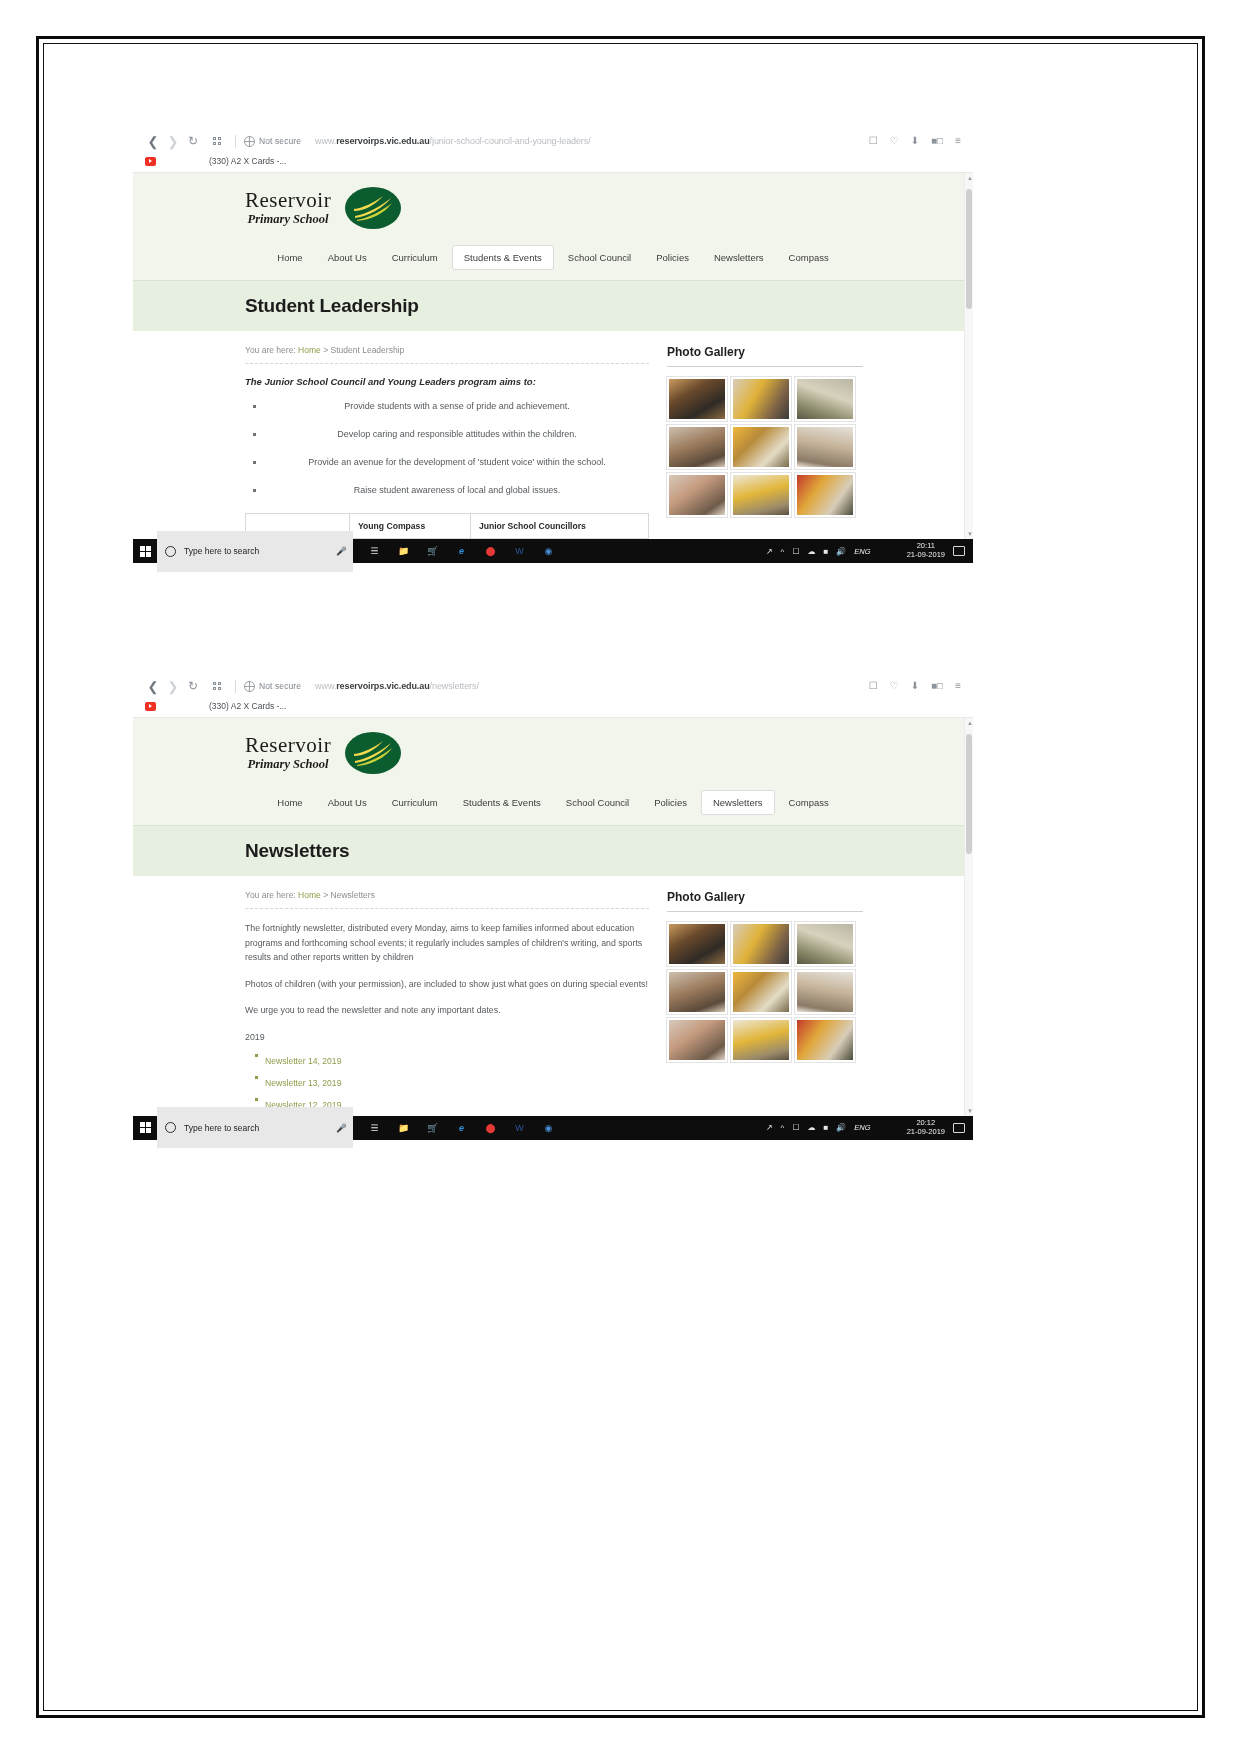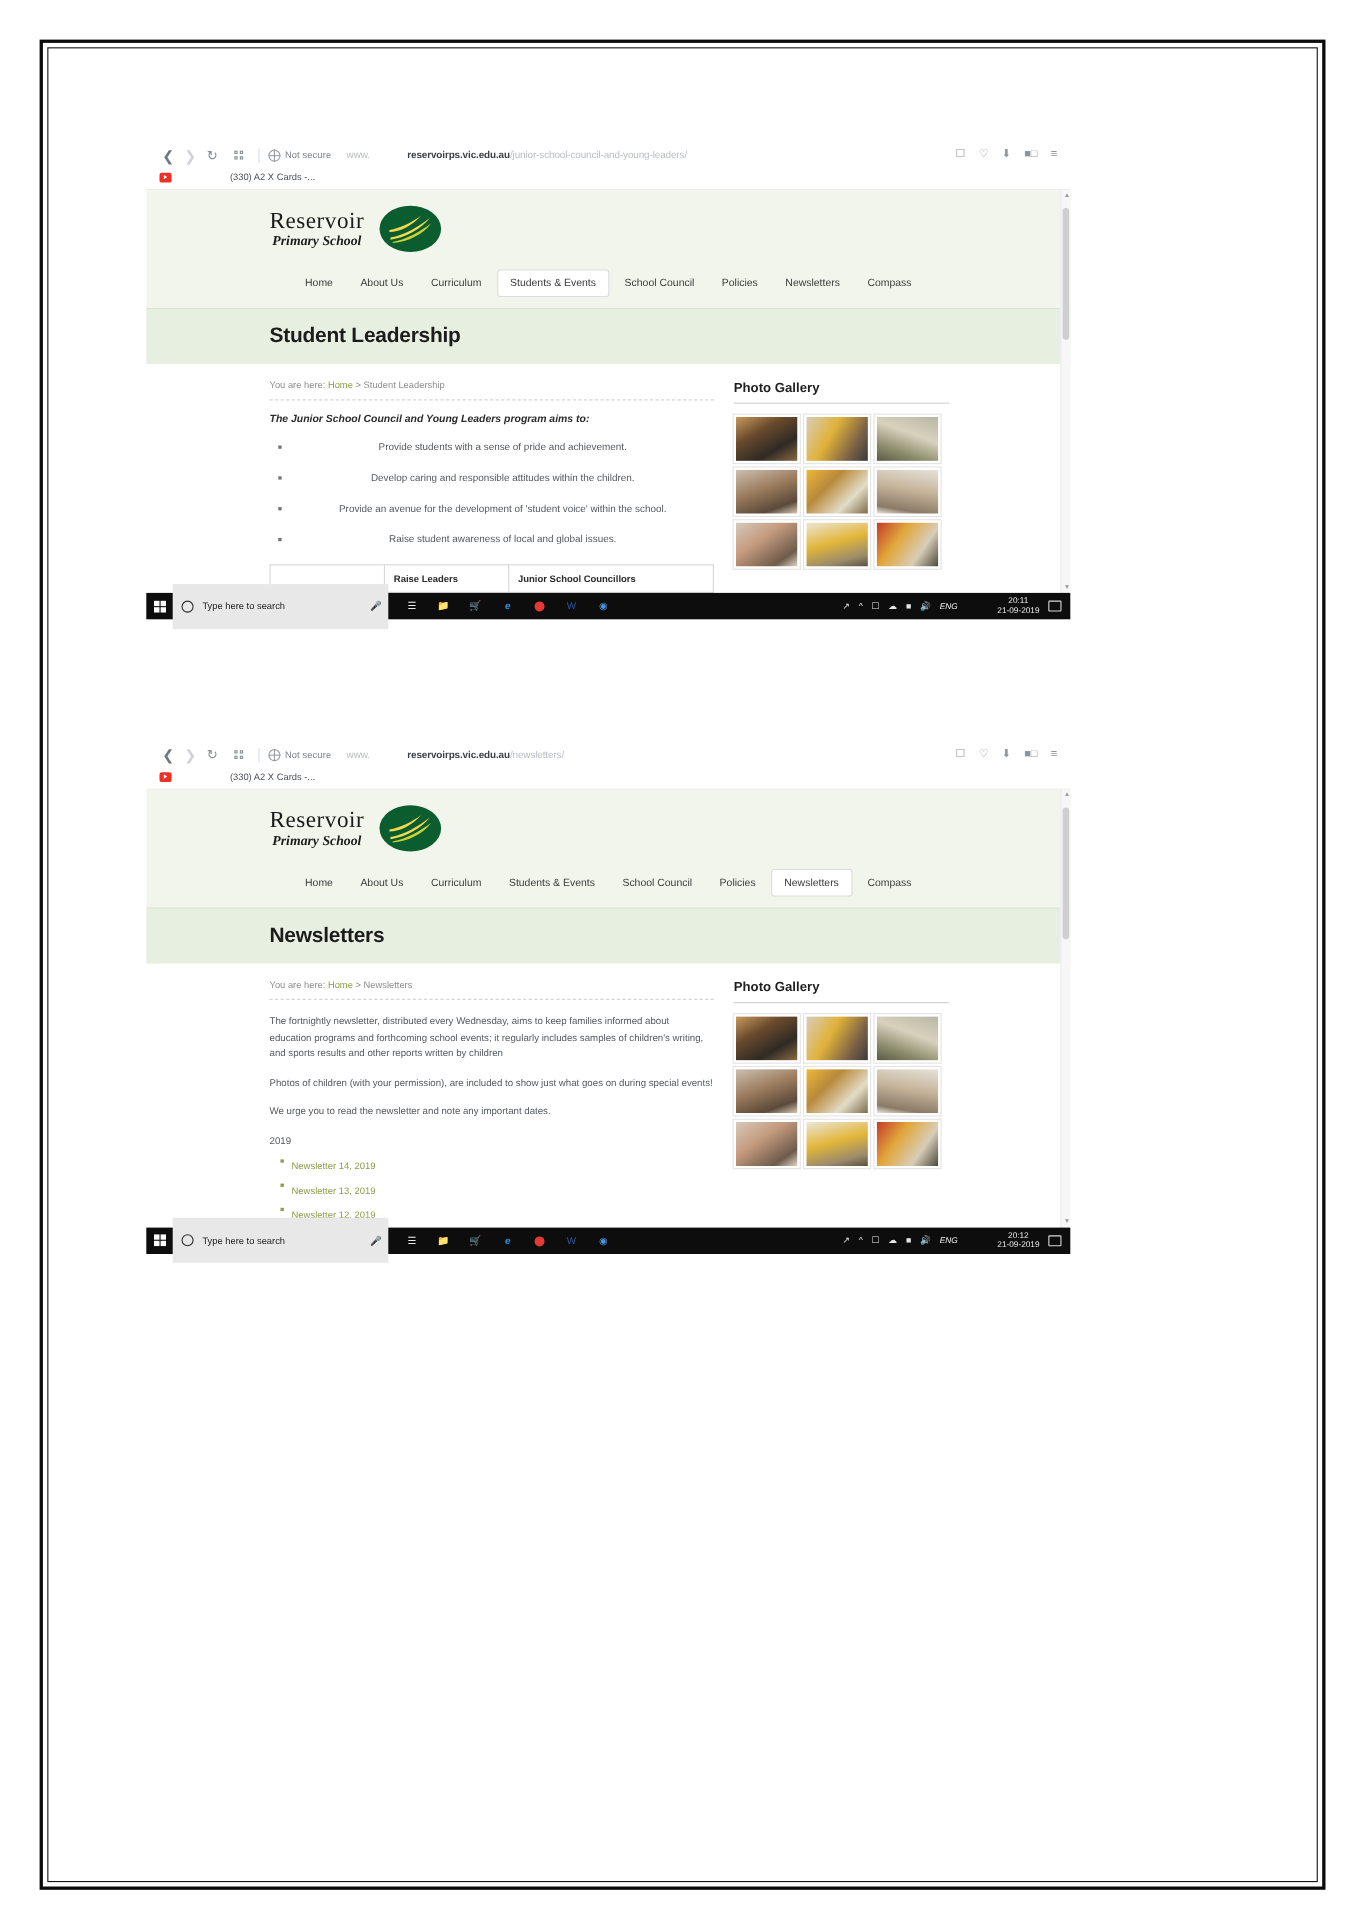--- a/index.html
+++ b/index.html
@@ -70,21 +70,21 @@
     position: relative; margin-right: 4px; flex: none;
   }
   .globe:before {
     content:''; position:absolute; left: 4px; top:-1px; width:1px; height:11px; background:#9aa0a6;
   }
   .globe:after {
     content:''; position:absolute; left:-1px; top:4px; width:11px; height:1px; background:#9aa0a6;
   }
   .notsecure { font-size: 8.5px; color: #7d848c; letter-spacing: .1px; }
   .url { margin-left: 14px; font-size: 9px; color: #b9bdc2; white-space: nowrap; letter-spacing: -.1px; }
-  .url b { color: #3c4043; font-weight: 700; margin-left: 34px; }
+  .url b { color: #3c4043; font-weight: 700; }
   .url .scheme { color: #b9bdc2; }
   .chrome-right { margin-left: auto; display: flex; align-items: center; gap: 12px; padding-right: 12px; }
   .ci { color: #8d949b; font-size: 10px; line-height: 1; }
   .bm-row { display: flex; align-items: center; height: 18px; padding-left: 12px; }
   .bm-fav {
     width: 11px; height: 9px; border-radius: 2px; background: #ee3124;
     display: flex; align-items: center; justify-content: center; margin-right: 7px; flex: none;
   }
   .bm-fav span { width:0;height:0;border-left:3px solid #fff;border-top:2px solid transparent;border-bottom:2px solid transparent; }
   .bm-label { font-size: 8.5px; color: #4a4f55; white-space: nowrap; margin-left: 46px; }
@@ -264,21 +264,21 @@
             <ul class="aims">
               <li>Provide students with a sense of pride and achievement.</li>
               <li>Develop caring and responsible attitudes within the children.</li>
               <li>Provide an avenue for the development of 'student voice' within the school.</li>
               <li>Raise student awareness of local and global issues.</li>
             </ul>
             <table class="leaders">
               <tbody>
                   <tr>
                 <th class="blank"></th>
-                <th>Raise Leaders</th>
+                <th>Young Compass</th>
                 <th>Junior School Councillors</th>
               </tr>
             </tbody>
               </table>
           </div>
 
           <div class="col-side">
             <div class="gallery-h">Photo Gallery</div>
             <div class="gallery-rule"></div>
             <div class="thumbs">
@@ -412,21 +412,21 @@
 
         <div class="body-wrap">
           <div class="col-main">
             <div class="crumb">
               <span>You are here:</span>
               <span class="home">Home</span>
               <span>&gt;</span>
               <span>Newsletters</span>
             </div>
             <div class="crumb-rule"></div>
-            <p class="para">The fortnightly newsletter, distributed every Wednesday, aims to keep families informed about education programs and forthcoming school events; it regularly includes samples of children's writing, and sports results and other reports written by children</p>
+            <p class="para">The fortnightly newsletter, distributed every Monday, aims to keep families informed about education programs and forthcoming school events; it regularly includes samples of children's writing, and sports results and other reports written by children</p>
             <p class="para">Photos of children (with your permission), are included to show just what goes on during special events!</p>
             <p class="para">We urge you to read the newsletter and note any important dates.</p>
             <div class="year">2019</div>
             <ul class="nl">
               <li><a href="#">Newsletter 14, 2019</a></li>
               <li><a href="#">Newsletter 13, 2019</a></li>
               <li><a href="#">Newsletter 12, 2019</a></li>
             </ul>
           </div>
 

